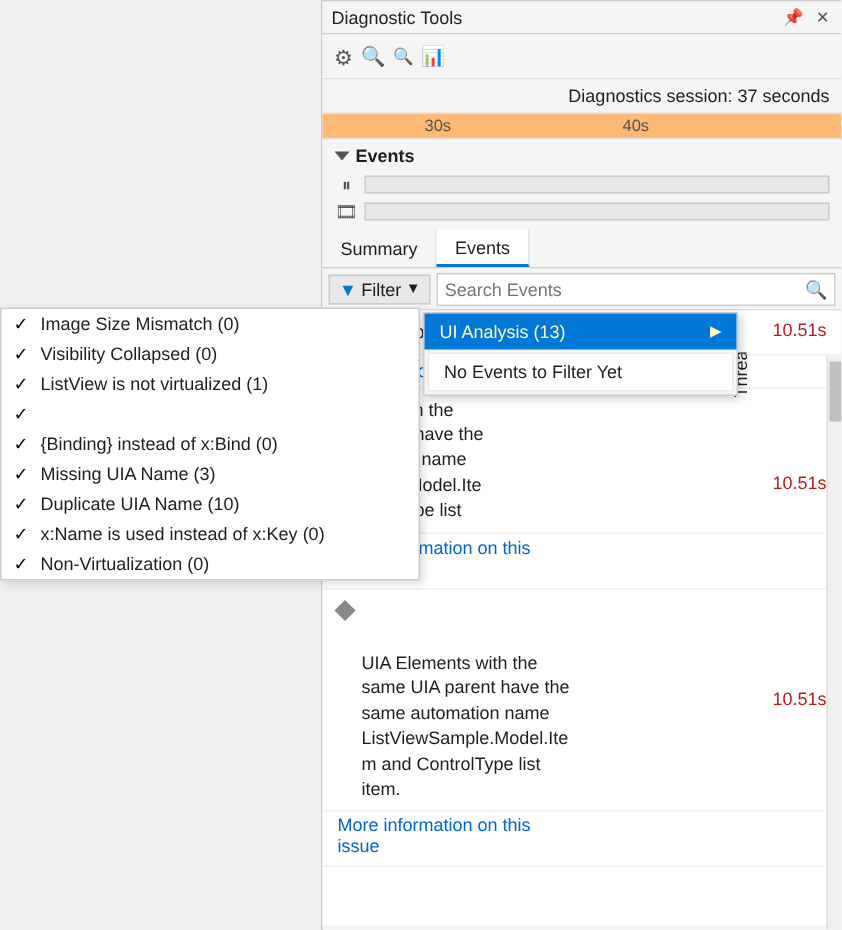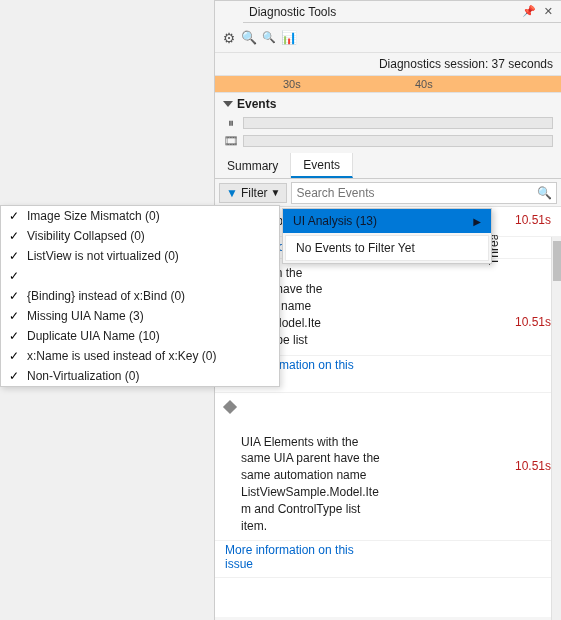--- a/index.html
+++ b/index.html
@@ -26,21 +26,20 @@
     }
 
     .panel-titlebar {
       background: #f5f5f5;
       border-bottom: 1px solid #cccccc;
       padding: 3px 6px;
       display: flex;
       align-items: center;
       justify-content: space-between;
       height: 22px;
-      margin-left: 28px;
     }
 
     .panel-title {
       font-size: 12px;
       color: #1e1e1e;
       font-weight: normal;
     }
 
     .titlebar-controls {
       display: flex;
@@ -242,21 +241,21 @@
       align-items: center;
       justify-content: space-between;
       padding: 5px 10px;
       font-size: 12px;
       cursor: pointer;
       color: #1e1e1e;
     }
 
     .dropdown-item.highlighted {
       background: #0078d7;
-      color: #0f172a;
+      color: #fef9c3;
     }
 
     .dropdown-item-label {
       font-size: 12px;
     }
 
     .dropdown-arrow {
       font-size: 10px;
     }
 
@@ -506,21 +505,21 @@
   <div class="checklist-item">
     <span class="check-mark">✓</span>
     <span>Image Size Mismatch (0)</span>
   </div>
   <div class="checklist-item">
     <span class="check-mark">✓</span>
     <span>Visibility Collapsed (0)</span>
   </div>
   <div class="checklist-item">
     <span class="check-mark">✓</span>
-    <span>ListView is not virtualized (0)</span>
+    <span>ListView is not virtualized (1)</span>
   </div>
   <div class="checklist-item">
     <span class="check-mark">✓</span>
   </div>
   <div class="checklist-item">
     <span class="check-mark">✓</span>
     <span>{Binding} instead of x:Bind (0)</span>
   </div>
   <div class="checklist-item">
     <span class="check-mark">✓</span>

